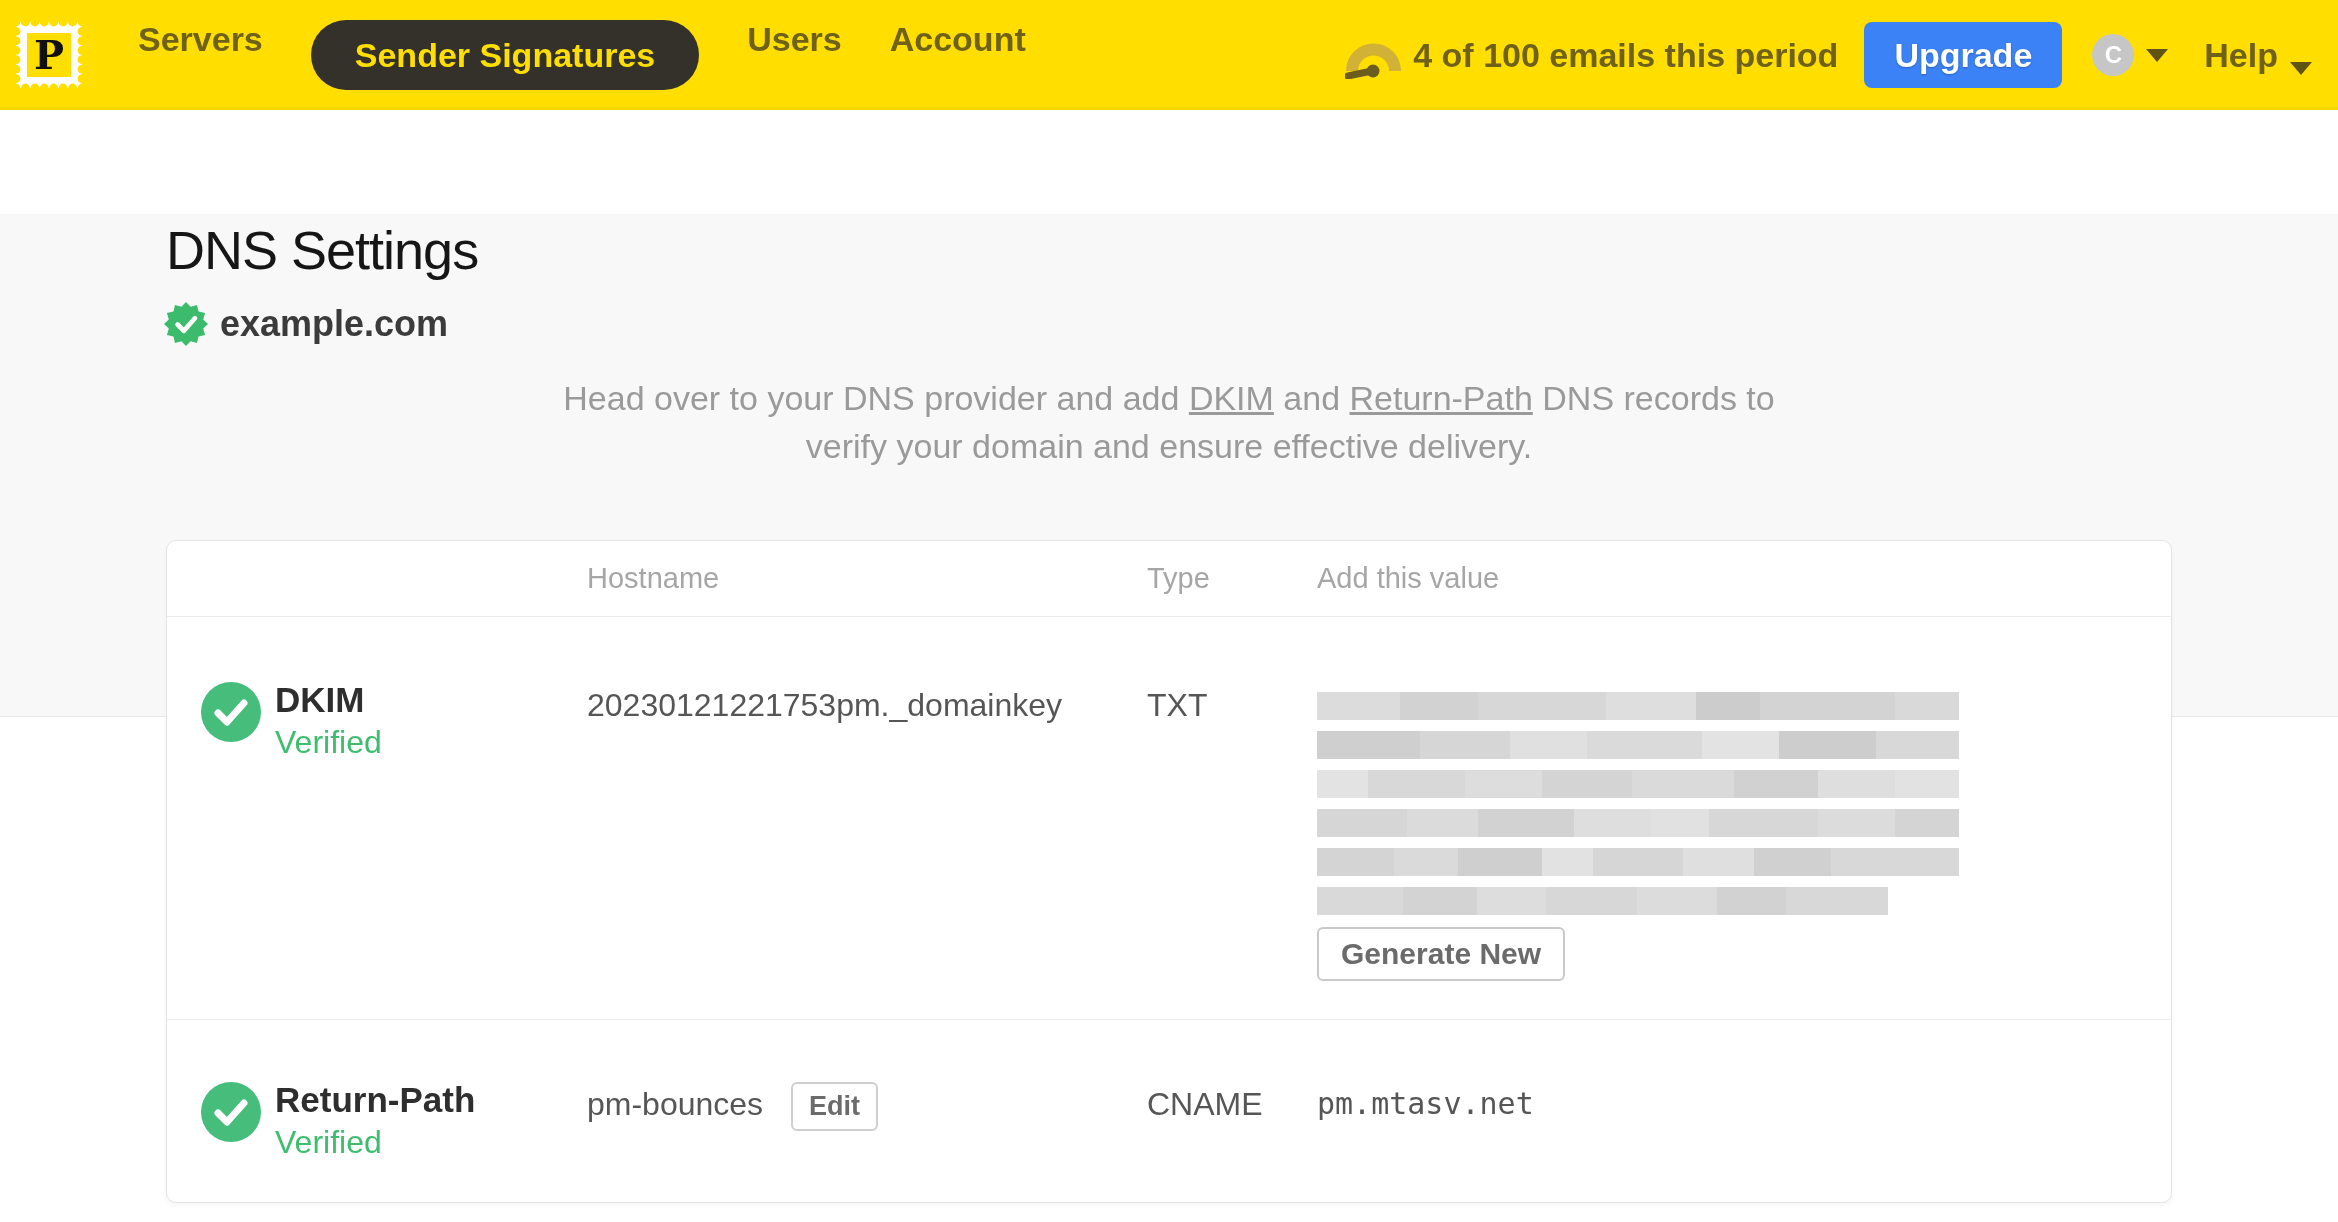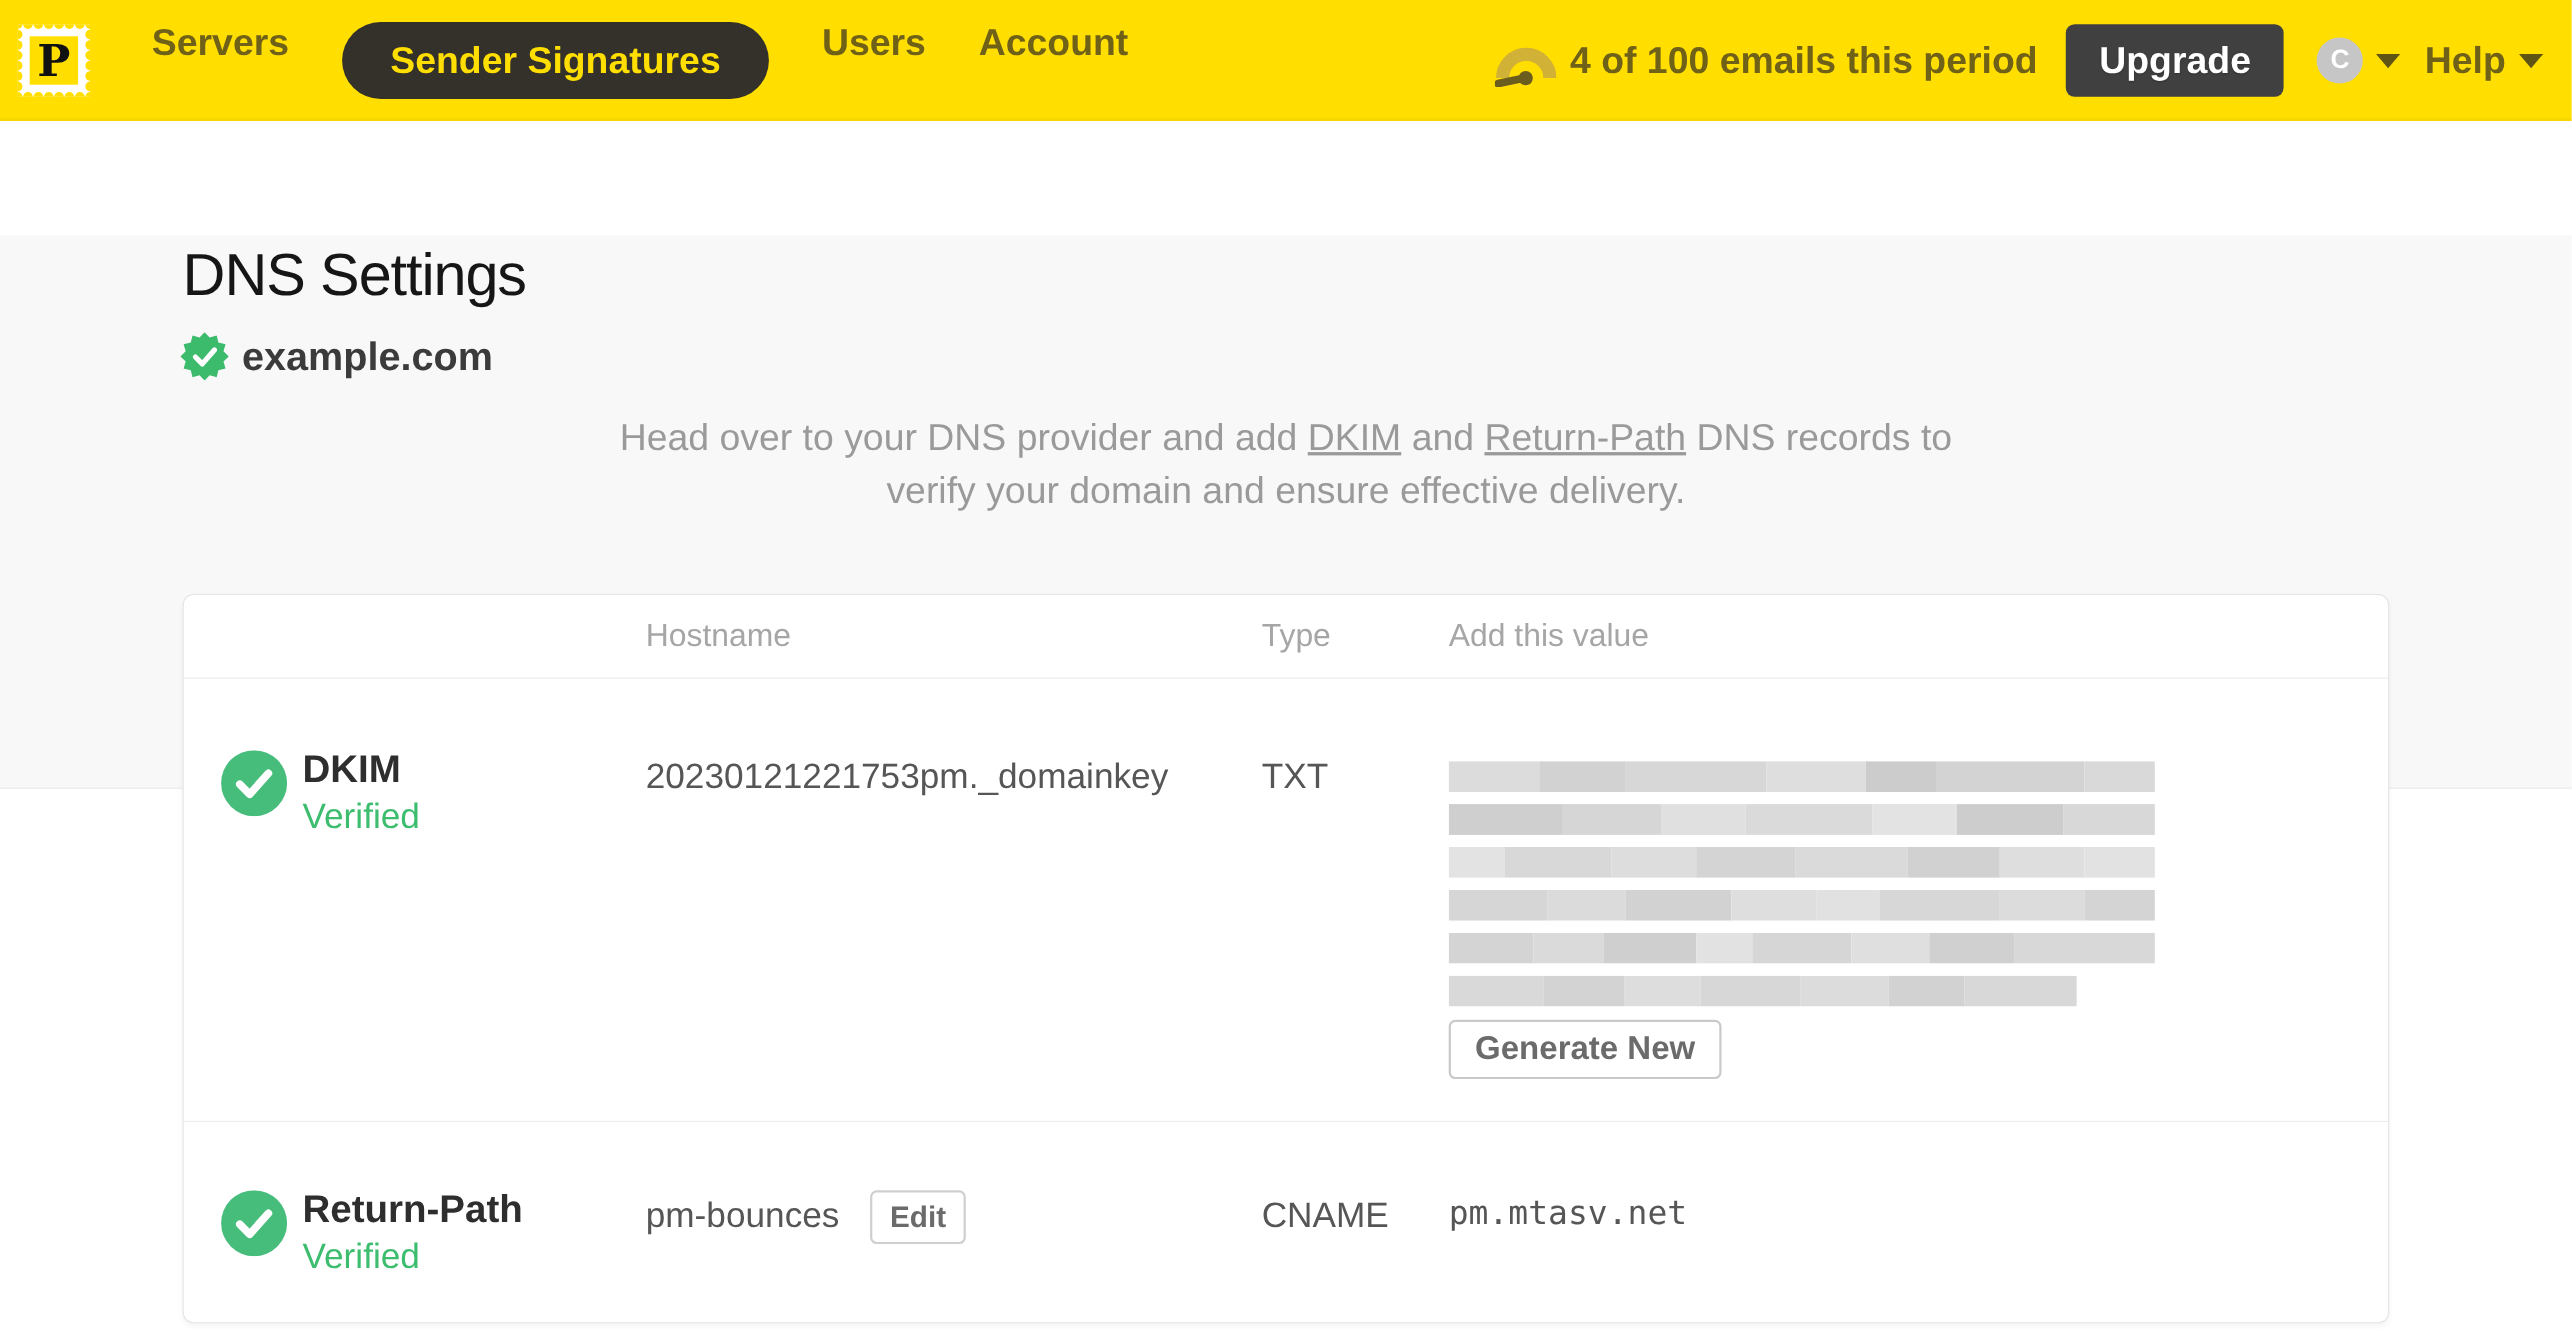--- a/index.html
+++ b/index.html
@@ -28,42 +28,42 @@
   .nav-link.pill {
     background:#33312a; color:#ffde00;
     height:70px; line-height:70px; padding:0 44px; border-radius:36px;
   }
   .nav-spacer { flex:1; }
   .nav-right { display:flex; align-items:center; }
   .gauge-icon { width:56px; height:48px; margin-right:12px; flex:0 0 auto; }
   .usage-text { font-size:34px; font-weight:bold; color:#6f6118; white-space:nowrap; }
   .upgrade-btn {
     margin-left:26px;
-    background:#404040; color:#ffffff;
+    background:#3b82f6; color:#ffffff;
     font-family:"Liberation Sans", sans-serif;
     font-size:34px; font-weight:bold;
     border:none; border-radius:8px;
     padding:0 30px; height:66px;
     text-shadow:0 1px 2px rgba(0,0,0,0.25);
     cursor:pointer;
   }
   .avatar-wrap { display:flex; align-items:center; margin-left:30px; cursor:pointer; }
   .avatar {
     width:42px; height:42px; border-radius:50%;
     background:#c6c6c6; color:#ffffff;
     font-size:24px; font-weight:bold;
     display:flex; align-items:center; justify-content:center;
   }
   .caret {
     width:0; height:0; margin-left:12px;
     border-left:11px solid transparent;
     border-right:11px solid transparent;
     border-top:13px solid #5f5414;
   }
-  .help-wrap { display:flex; align-items:center; margin-left:22px; cursor:pointer; }
+  .help-wrap { display:flex; align-items:flex-end; margin-left:36px; cursor:pointer; }
   .help-label { font-size:34px; font-weight:bold; color:#6f6118; }
 
   
   .main { position:relative; height:1112px; }
   .bg-top {
     position:absolute; top:0; left:0; right:0;
     height:503px; background:#f8f8f8;
     border-bottom:1px solid #e8e8e8;
   }
   .content { position:relative; z-index:1; }

